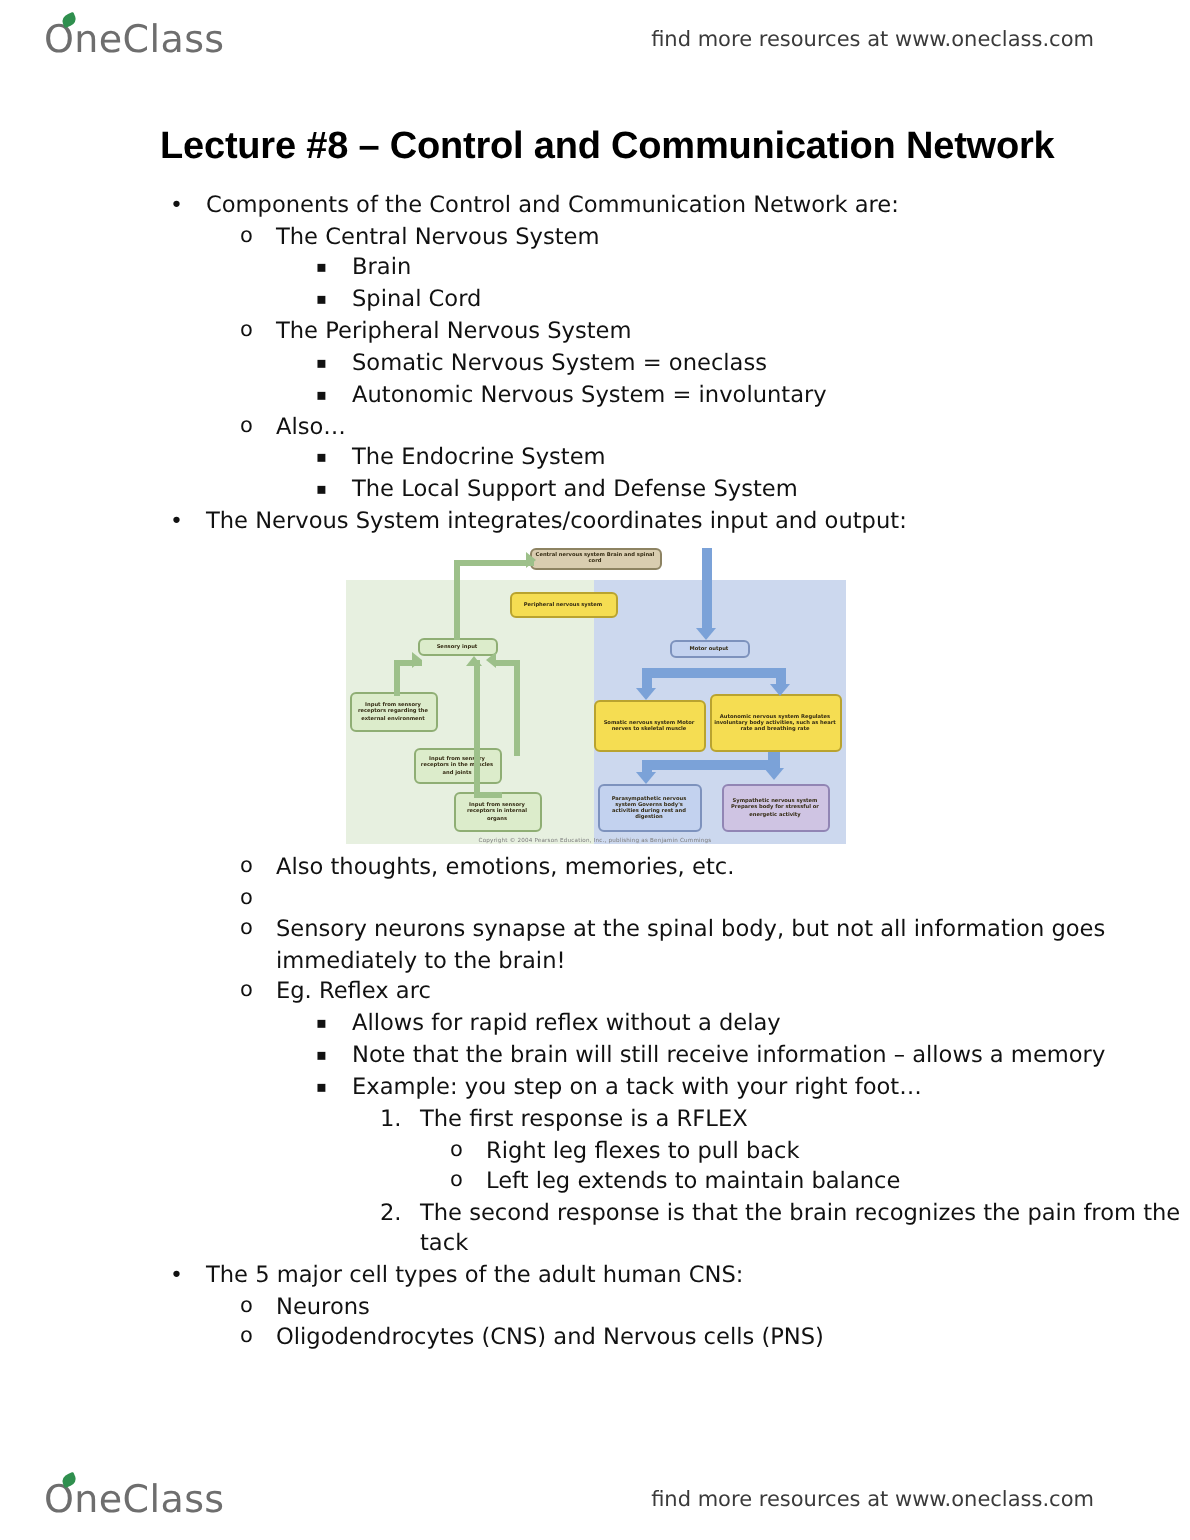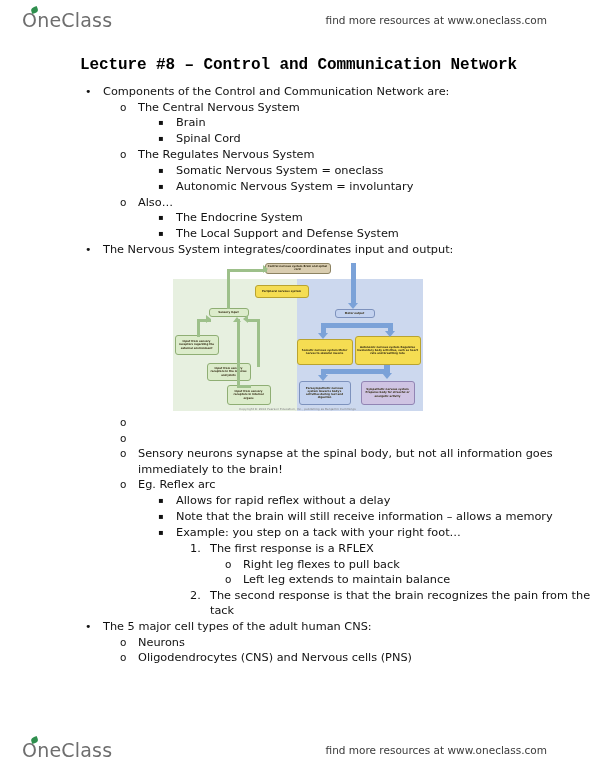--- a/index.html
+++ b/index.html
@@ -66,24 +66,24 @@
 
   
   .doc {
     position: absolute;
     left: 0;
     top: 55px;
     width: 595px;
   }
 
   .title {
-    margin: 1px 0 10px 0;
+    margin: 8px 0 10px 0;
     padding-left: 80px;
-    font-family: Liberation Mono, monospace;
-    font-size: 16px;
+    font-family: Liberation Sans, sans-serif;
+    font-size: 19px;
     font-weight: bold;
     letter-spacing: -0.1px;
     color: #000;
     white-space: nowrap;
   }
 
   
   .row {
     display: flex;
     align-items: flex-start;
@@ -242,21 +242,21 @@
       <div class="row lvl3">
         <span class="marker">▪</span>
         <span class="txt">Brain</span>
       </div>
       <div class="row lvl3">
         <span class="marker">▪</span>
         <span class="txt">Spinal Cord</span>
       </div>
       <div class="row lvl2">
         <span class="marker">o</span>
-        <span class="txt">The Regulates Nervous System</span>
+        <span class="txt">The Peripheral Nervous System</span>
       </div>
       <div class="row lvl3">
         <span class="marker">▪</span>
         <span class="txt">Somatic Nervous System = oneclass</span>
       </div>
       <div class="row lvl3">
         <span class="marker">▪</span>
         <span class="txt">Autonomic Nervous System = involuntary</span>
       </div>
       <div class="row lvl2">
@@ -334,20 +334,21 @@
       <div class="conn conn-b" style="left:216px; top:102px; width:5px; height:10px;"></div>
       <div class="arrowhead ah-down-b" style="left:213px; top:110px;"></div>
 
       <div class="fig-caption">Copyright © 2004 Pearson Education, Inc., publishing as Benjamin Cummings</div>
     </div>
   </div>
 
   <div id="outline-bottom">
       <div class="row lvl2">
         <span class="marker">o</span>
+        <span class="txt">Also thoughts, emotions, memories, etc.</span>
       </div>
       <div class="row lvl2">
         <span class="marker">o</span>
       </div>
       <div class="row lvl2">
         <span class="marker">o</span>
         <span class="txt">Sensory neurons synapse at the spinal body, but not all information goes immediately to the brain!</span>
       </div>
       <div class="row lvl2">
         <span class="marker">o</span>

